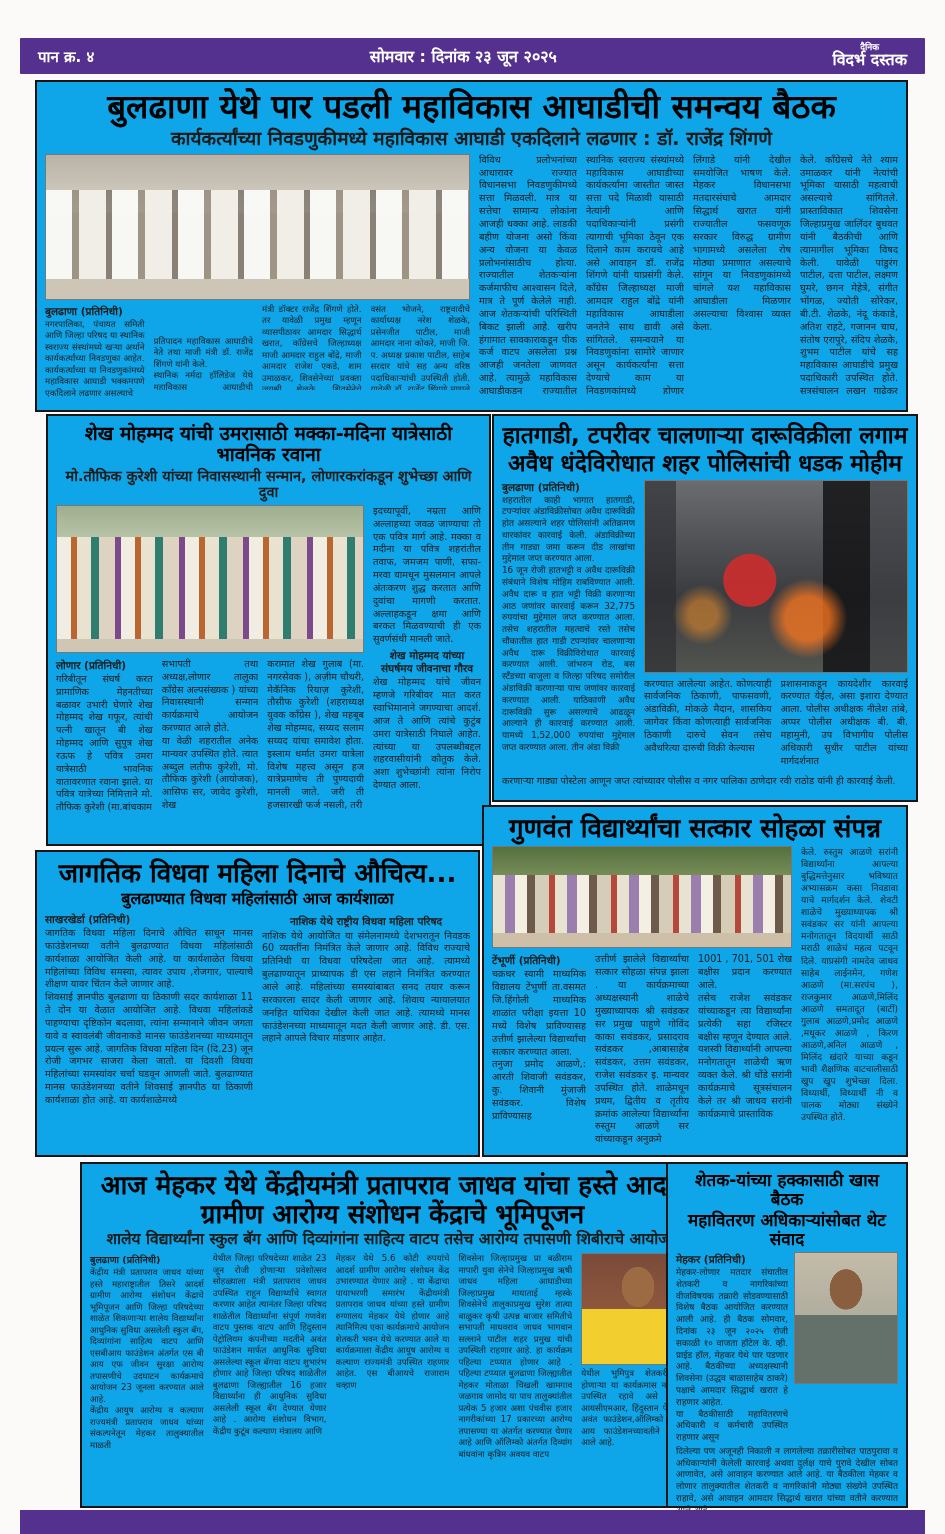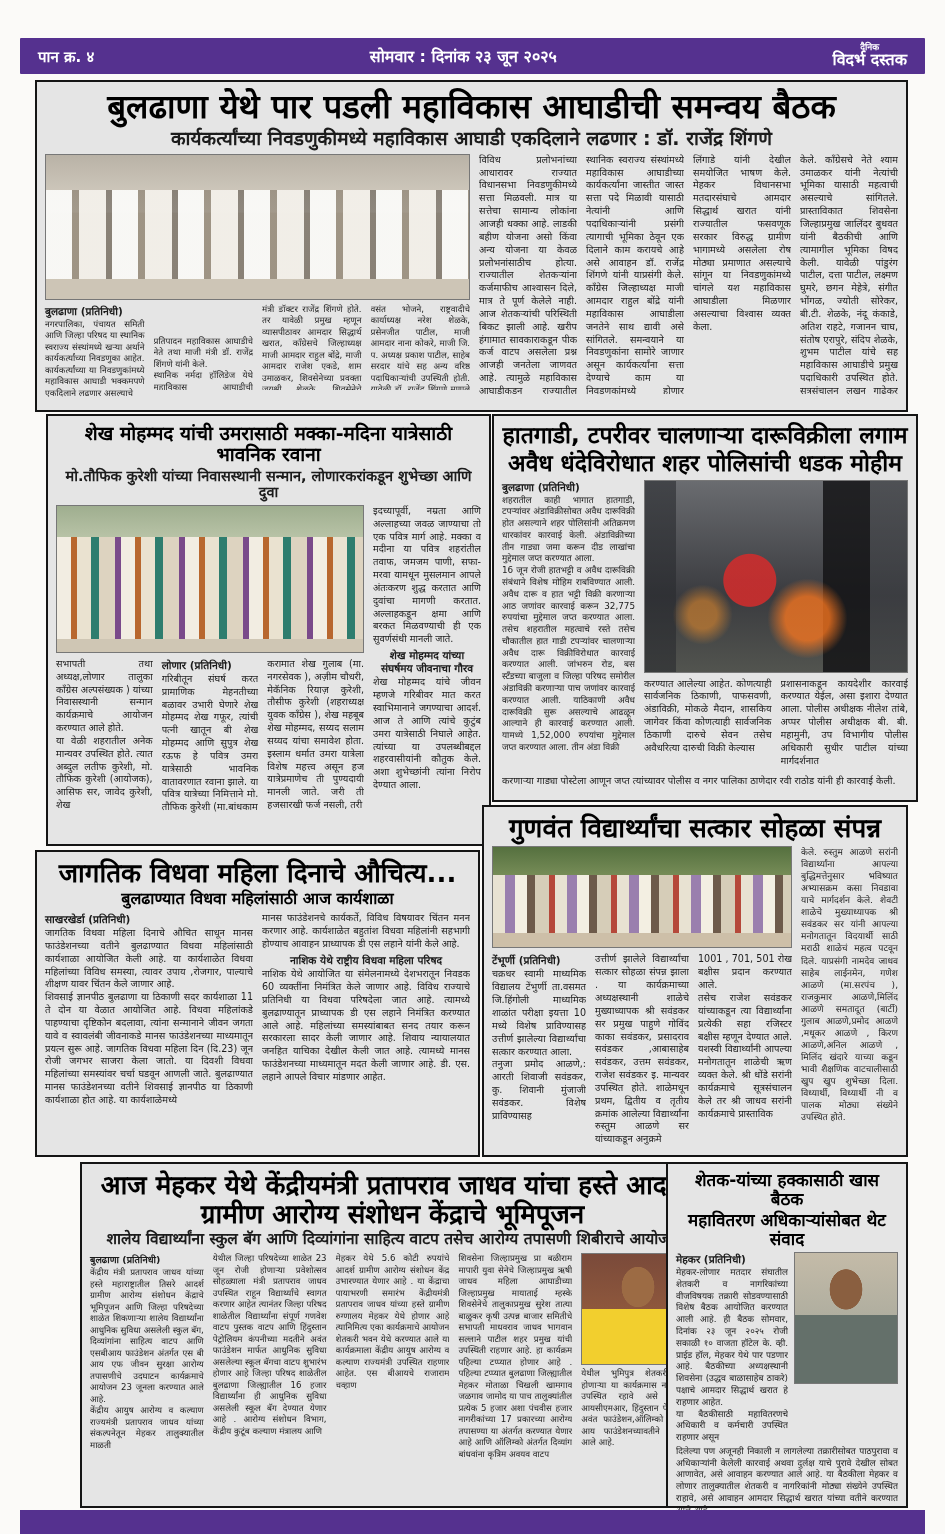--- a/index.html
+++ b/index.html
@@ -6,21 +6,21 @@
   .page{position:relative;width:945px;height:1534px;background:#fbfaf8;margin:0 auto;
         font-family:"DejaVu Sans","Liberation Sans",sans-serif;color:#1c1c1c;overflow:hidden;}
   .masthead{position:absolute;left:20px;top:38px;width:905px;height:36px;background:#55318f;
             color:#fff;display:flex;align-items:center;justify-content:space-between;
             padding:0 18px;box-sizing:border-box;border-radius:1px;}
   .masthead .pageno{font-size:15px;font-weight:bold;}
   .masthead .date{font-size:16px;font-weight:bold;}
   .brand{text-align:center;line-height:1.05;}
   .brand .small{font-size:9px;font-weight:bold;display:block;}
   .brand .big{font-size:16px;font-weight:bold;display:block;}
-  .box{position:absolute;background:#e5e5e5;border:2px solid #151515;box-sizing:border-box;
+  .box{position:absolute;background:#0ea5e9;border:2px solid #151515;box-sizing:border-box;
        padding:5px 8px;}
   .hl{font-weight:bold;text-align:center;color:#000;line-height:1.12;margin:2px 0;}
   .sub{font-weight:bold;text-align:center;line-height:1.15;margin:2px 0 4px 0;}
   .cols{display:flex;gap:9px;}
   .col{flex:1;min-width:0;}
   .txt{font-size:9.6px;line-height:1.34;text-align:justify;white-space:pre-line;overflow:hidden;}
   .dateline{font-size:10.5px;font-weight:bold;margin-bottom:1px;}
   .inhead{font-size:10.5px;font-weight:bold;text-align:center;margin:3px 0 2px 0;line-height:1.2;}
   .photo{border:1px solid #777;box-sizing:border-box;}
   .caption{font-size:9.6px;line-height:1.34;text-align:justify;white-space:pre-line;margin-top:3px;}
@@ -94,26 +94,26 @@
     </div>
   </div>
 
   <div class="box" style="left:46px;top:414px;width:445px;height:432px;">
     <div class="hl" style="font-size:19px;">शेख मोहम्मद यांची उमरासाठी मक्का-मदिना यात्रेसाठी भावनिक रवाना</div>
     <div class="sub" style="font-size:14.5px;">मो.तौफिक कुरेशी यांच्या निवासस्थानी सन्मान, लोणारकरांकडून शुभेच्छा आणि दुवा</div>
     <div style="display:flex;gap:9px;height:358px;">
       <div style="width:308px;flex:none;display:flex;flex-direction:column;gap:5px;">
         <div class="photo ph-felicitation" style="width:100%;height:148px;"></div>
         <div class="cols" style="flex:1;">
-          <div class="col txt">सभापती तथा अध्यक्ष,लोणार तालुका काँग्रेस अल्पसंख्यक ) यांच्या निवासस्थानी सन्मान कार्यक्रमाचे आयोजन करण्यात आले होते.
-या वेळी शहरातील अनेक मान्यवर उपस्थित होते. त्यात अब्दुल लतीफ कुरेशी, मो. तौफिक कुरेशी (आयोजक), आसिफ सर, जावेद कुरेशी, शेख</div>
           <div class="col">
             <div class="dateline">लोणार (प्रतिनिधी)</div>
             <div class="txt">गरिबीतून संघर्ष करत प्रामाणिक मेहनतीच्या बळावर उभारी घेणारे शेख मोहम्मद शेख गफूर, त्यांची पत्नी खातून बी शेख मोहम्मद आणि सुपुत्र शेख रऊफ हे पवित्र उमरा यात्रेसाठी भावनिक वातावरणात रवाना झाले. या पवित्र यात्रेच्या निमित्ताने मो. तौफिक कुरेशी (मा.बांधकाम</div>
           </div>
+          <div class="col txt">सभापती तथा अध्यक्ष,लोणार तालुका काँग्रेस अल्पसंख्यक ) यांच्या निवासस्थानी सन्मान कार्यक्रमाचे आयोजन करण्यात आले होते.
+या वेळी शहरातील अनेक मान्यवर उपस्थित होते. त्यात अब्दुल लतीफ कुरेशी, मो. तौफिक कुरेशी (आयोजक), आसिफ सर, जावेद कुरेशी, शेख</div>
           <div class="col txt">करामात शेख गुलाब (मा. नगरसेवक ), अज़ीम चौधरी, मेकॅनिक रियाज़ कुरेशी, तौसीफ कुरेशी (शहराध्यक्ष युवक काँग्रेस ), शेख महबूब शेख मोहम्मद, सय्यद सलाम सय्यद यांचा समावेश होता. इस्लाम धर्मात उमरा यात्रेला विशेष महत्त्व असून हज यात्रेप्रमाणेच ती पुण्यदायी मानली जाते. जरी ती हजसारखी फर्ज नसली, तरी</div>
         </div>
       </div>
       <div class="col">
         <div class="txt">इदच्यापूर्वी, नम्रता आणि अल्लाहच्या जवळ जाण्याचा तो एक पवित्र मार्ग आहे. मक्का व मदीना या पवित्र शहरांतील तवाफ, जमजम पाणी, सफा-मरवा यामधून मुसलमान आपले अंतःकरण शुद्ध करतात आणि दुवांचा मागणी करतात. अल्लाहकडून क्षमा आणि बरकत मिळवण्याची ही एक सुवर्णसंधी मानली जाते.</div>
         <div class="inhead">शेख मोहम्मद यांच्या संघर्षमय जीवनाचा गौरव</div>
         <div class="txt">शेख मोहम्मद यांचे जीवन म्हणजे गरिबीवर मात करत स्वाभिमानाने जगण्याचा आदर्श. आज ते आणि त्यांचे कुटुंब उमरा यात्रेसाठी निघाले आहेत. त्यांच्या या उपलब्धीबद्दल शहरवासीयांनी कौतुक केले. अशा शुभेच्छांनी त्यांना निरोप देण्यात आला.</div>
       </div>
     </div>
   </div>
@@ -161,21 +161,20 @@
   <div class="box" style="left:35px;top:850px;width:445px;height:307px;">
     <div class="hl" style="font-size:26px;">जागतिक विधवा महिला दिनाचे औचित्य...</div>
     <div class="hl" style="font-size:16px;">बुलढाण्यात विधवा महिलांसाठी आज कार्यशाळा</div>
     <div class="cols" style="height:208px;margin-top:4px;">
       <div class="col">
         <div class="dateline">साखरखेर्डा (प्रतिनिधी)</div>
         <div class="txt">जागतिक विधवा महिला दिनाचे औचित साधून मानस फाउंडेशनच्या वतीने बुलढाण्यात विधवा महिलांसाठी कार्यशाळा आयोजित केली आहे. या कार्यशाळेत विधवा महिलांच्या विविध समस्या, त्यावर उपाय ,रोजगार, पाल्याचे शीक्षण यावर चिंतन केले जाणार आहे.
 शिवसाई ज्ञानपीठ बुलढाणा या ठिकाणी सदर कार्यशाळा 11 ते दोन या वेळात आयोजित आहे. विधवा महिलांकडे पाहण्याचा दृष्टिकोन बदलावा, त्यांना सन्मानाने जीवन जगता यावे व स्वावलंबी जीवनाकडे मानस फाउंडेशनच्या माध्यमातून प्रयत्न सुरू आहे. जागतिक विधवा महिला दिन (दि.23) जून रोजी जगभर साजरा केला जातो. या दिवशी विधवा महिलांच्या समस्यांवर चर्चा घडवून आणली जाते. बुलढाण्यात मानस फाउंडेशनच्या वतीने शिवसाई ज्ञानपीठ या ठिकाणी कार्यशाळा होत आहे. या कार्यशाळेमध्ये</div>
       </div>
       <div class="col">
-        <div class="txt">मानस फाउंडेशनचे कार्यकर्ते, विविध विषयावर चिंतन मनन करणार आहे. कार्यशाळेत बहुतांश विधवा महिलांनी सहभागी होण्याच आवाहन प्राध्यापक डी एस लहाने यांनी केले आहे.</div>
         <div class="inhead">नाशिक येथे राष्ट्रीय विधवा महिला परिषद</div>
         <div class="txt">नाशिक येथे आयोजित या संमेलनामध्ये देशभरातून निवडक 60 व्यक्तींना निमंत्रित केले जाणार आहे. विविध राज्याचे प्रतिनिधी या विधवा परिषदेला जात आहे. त्यामध्ये बुलढाण्यातून प्राध्यापक डी एस लहाने निमंत्रित करण्यात आले आहे. महिलांच्या समस्यांबाबत सनद तयार करून सरकारला सादर केली जाणार आहे. शिवाय न्यायालयात जनहित याचिका देखील केली जात आहे. त्यामध्ये मानस फाउंडेशनच्या माध्यमातून मदत केली जाणार आहे. डी. एस. लहाने आपले विचार मांडणार आहेत.</div>
       </div>
     </div>
   </div>
 
   <div class="box" style="left:35px;top:1162px;width:625px;height:346px;margin-left:45px;">
     <div class="hl" style="font-size:26px;">आज मेहकर येथे केंद्रीयमंत्री प्रतापराव जाधव यांचा हस्ते आदर्श ग्रामीण आरोग्य संशोधन केंद्राचे भूमिपूजन</div>
     <div class="sub" style="font-size:15.5px;">शालेय विद्यार्थ्यांना स्कुल बॅग आणि दिव्यांगांना साहित्य वाटप तसेच आरोग्य तपासणी शिबीराचे आयोजन</div>
     <div class="cols" style="height:236px;">

